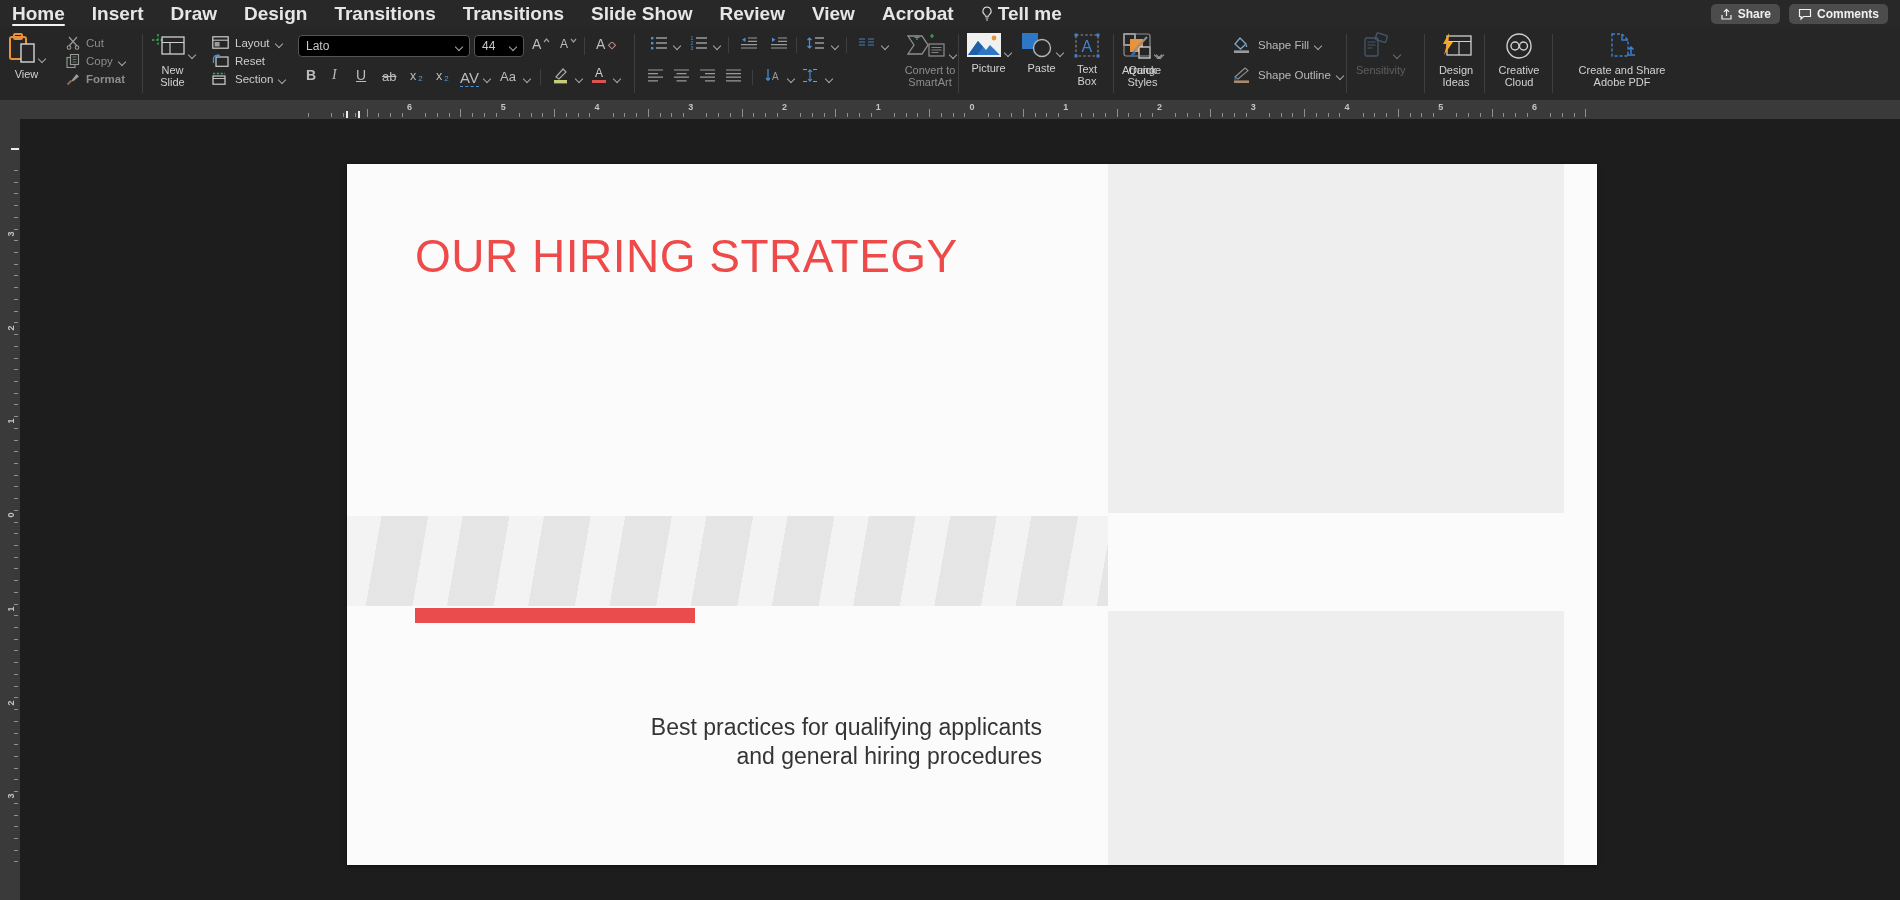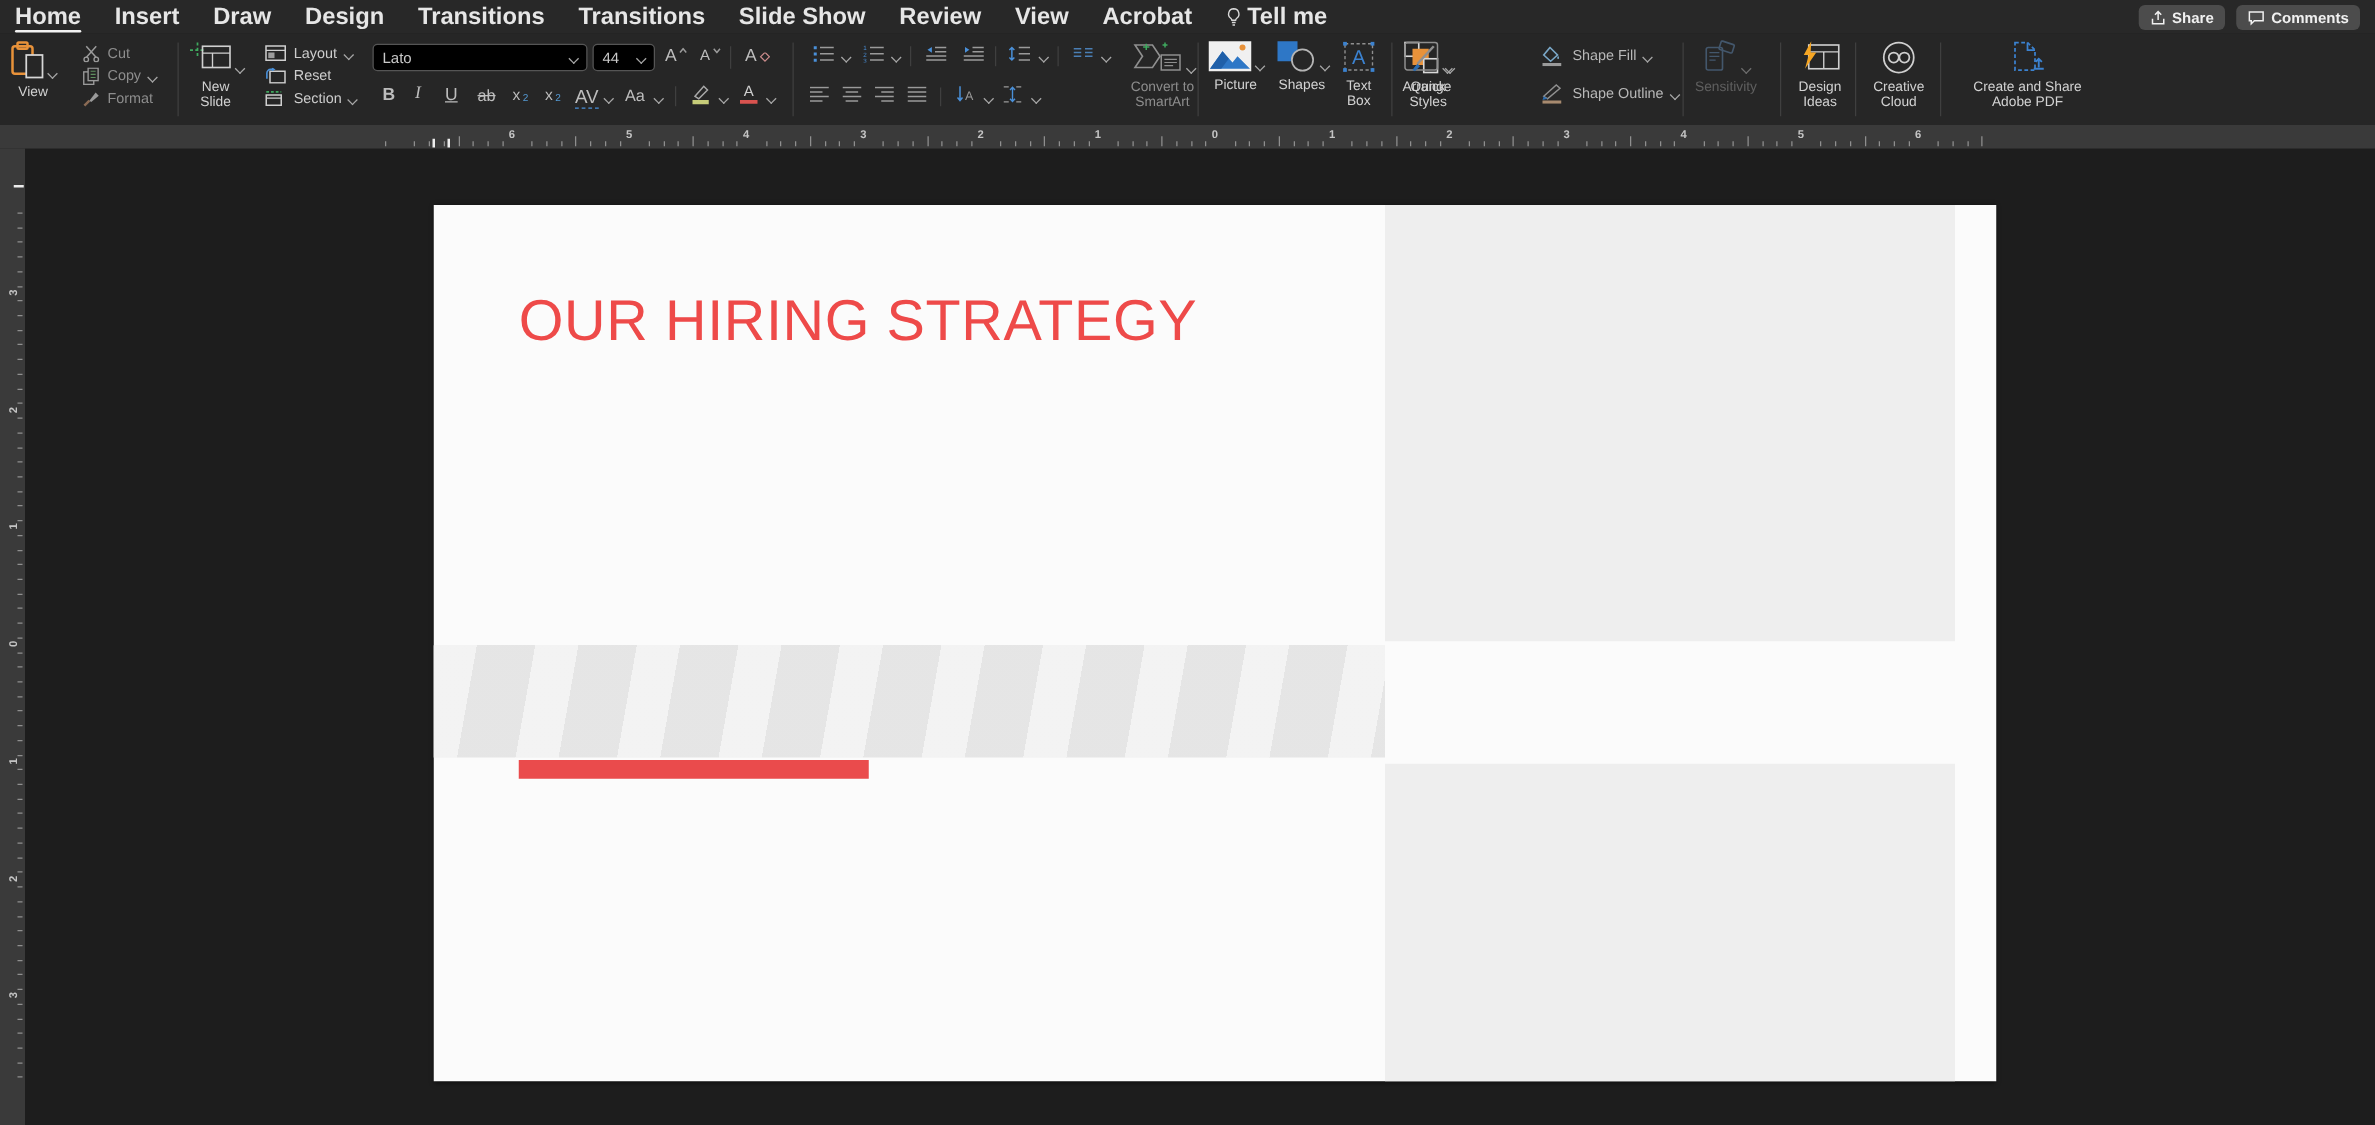--- a/index.html
+++ b/index.html
@@ -136,21 +136,21 @@
       <span>
         <svg width="14" height="14" viewBox="0 0 14 14">
             <rect x="1" y="3.5" width="8" height="10" fill="none" stroke="#9a9a9a" stroke-width="1.1"></rect>
             <rect x="4.5" y="0.5" width="8" height="10" fill="#262626" stroke="#9a9a9a" stroke-width="1.1"></rect>
             <path d="M6.5 3h4M6.5 5.5h4M6.5 8h4" stroke="#5f8f5f" stroke-width="0.9"></path>
           </svg>
       </span>
       <span class="t dim">Copy</span>
       <span class="chev"></span>
     </div>
-    <div class="srow" style="left:66px;top:44px;">
+    <div class="srow" style="left:66px;top:44px;font-weight:bold;">
       <span>
         <svg width="14" height="14" viewBox="0 0 14 14">
             <path d="M1.5 12.5 5.5 8.5" stroke="#8a6a54" stroke-width="2"></path>
             <path d="M5.5 8.5 10.5 2l2.5 2.5-6 5z" fill="#9a9a9a"></path>
           </svg>
       </span>
       <span class="t dim">Format</span>
     </div>
 
     <div class="vd" style="left:142px;"></div>
@@ -420,21 +420,21 @@
     <div class="bb" style="left:1020px;">
       <div class="irow">
         <span>
           <svg width="34" height="26" viewBox="0 0 34 26">
               <rect x="2" y="1" width="16" height="16" fill="#2e77c6"></rect>
               <circle cx="22" cy="16" r="8.5" fill="#262626" stroke="#b5b5b5" stroke-width="1.4"></circle>
             </svg>
         </span>
         <span class="chev" style="margin-top:18px;"></span>
       </div>
-      <div class="lbl">Shapes</div>
+      <div class="lbl">Paste</div>
     </div>
     <div class="bb" style="left:1072px;">
       <span>
         <svg width="30" height="27" viewBox="0 0 30 27">
             <rect x="4" y="3" width="22" height="21" fill="none" stroke="#8f8f8f" stroke-width="1.1" stroke-dasharray="2.6 2"></rect>
             <rect x="2.5" y="1.5" width="3" height="3" fill="#3b82d0"></rect>
             <rect x="24.5" y="1.5" width="3" height="3" fill="#3b82d0"></rect>
             <rect x="2.5" y="22.5" width="3" height="3" fill="#3b82d0"></rect>
             <rect x="24.5" y="22.5" width="3" height="3" fill="#3b82d0"></rect>
             <text x="9.5" y="19.5" font-size="16" fill="#3b82d0" font-family="sans-serif">A</text>
@@ -737,16 +737,20 @@
       <b class="vn" style="top: 677.25px;">3</b>
     </div>
 
   <div id="canvas">
     <div id="slide">
       <div class="ph" style="left:761px;top:0;width:456px;height:349px;"></div>
       <div id="band"></div>
       <div class="ph" style="left:761px;top:447px;width:456px;height:254px;"></div>
       <div id="redbar" style="background: rgb(234, 75, 76);"></div>
       <div id="slide-title" style="color: rgb(238, 74, 73);">OUR HIRING STRATEGY</div>
+      <div id="slide-body">
+        <span style="display:block;">Best practices for qualifying applicants</span>
+        <span style="display:block;">and general hiring procedures</span>
+      </div>
     </div>
   </div>
 
 </div>
 
 </body></html>

